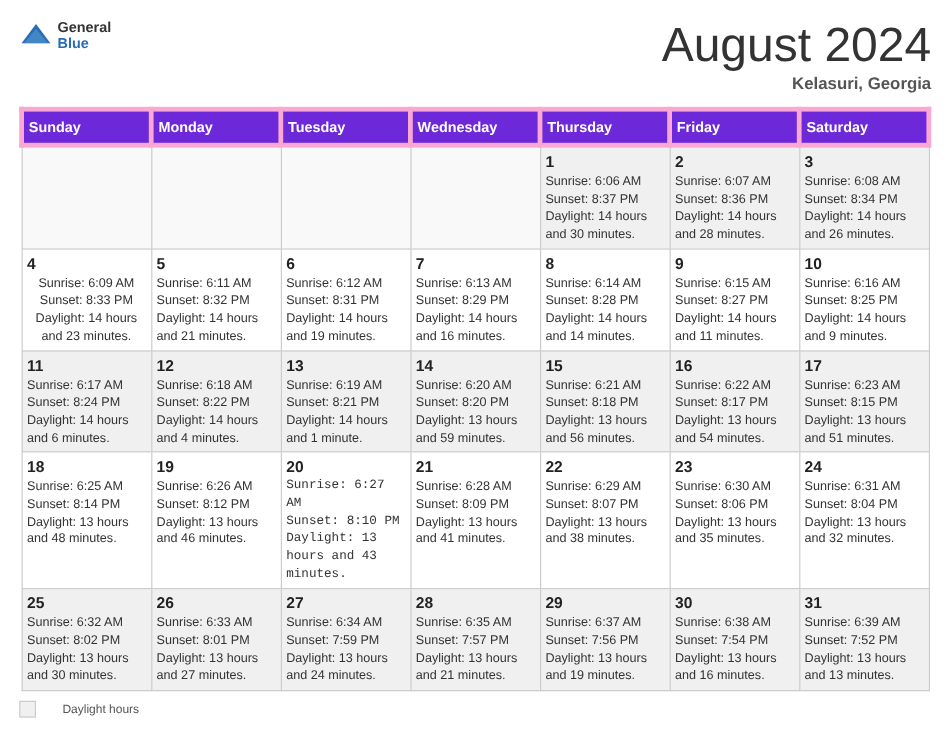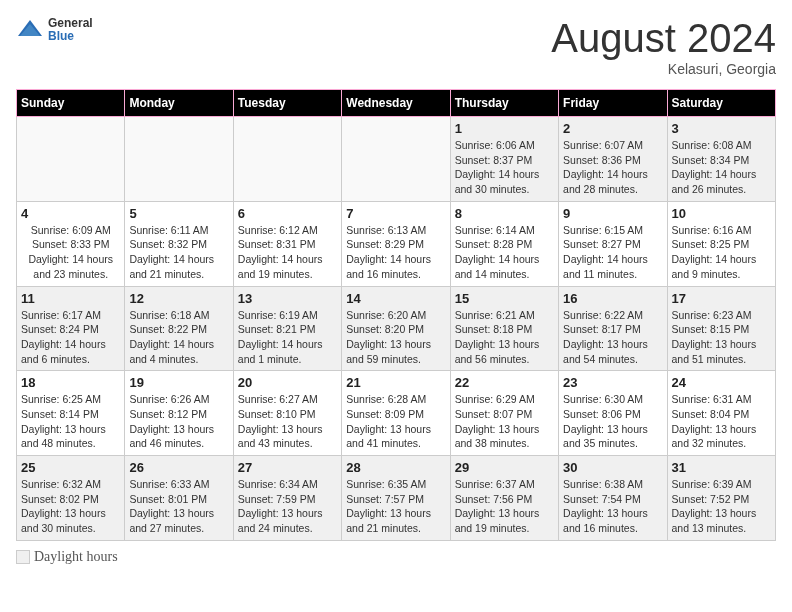--- a/index.html
+++ b/index.html
@@ -36,34 +36,35 @@
       text-align: right;
     }
     .month-year {
       font-size: 40px;
       font-weight: 300;
       color: #333;
     }
     .location {
       font-size: 14px;
       color: #555;
+      font-weight: bold;
     }
     .calendar {
       width: 100%;
       border-collapse: collapse;
       font-size: 11px;
     }
     .calendar th {
-      background: #000000;
+      background: #6d28d9;
       color: #fff;
       padding: 6px 4px;
       text-align: left;
       font-weight: bold;
       font-size: 12px;
-      border: 1px solid #f9a8d4;
+      border: 4px solid #f9a8d4;
     }
     .calendar td {
       border: 1px solid #ccc;
       vertical-align: top;
       padding: 4px;
       width: 108px;
       min-height: 80px;
       background: #fff;
     }
     .calendar td.empty {
@@ -78,26 +79,25 @@
       margin-bottom: 2px;
       color: #222;
     }
     .day-info {
       color: #333;
       font-size: 10.5px;
       line-height: 1.4;
     }
     .footer {
       margin-top: 8px;
-      font-size: 14px;
+      font-size: 10px;
       color: #555;
       display: flex;
       align-items: center;
-      gap: 4px;
-      font-family: Liberation Serif, serif;
+      gap: 22px;
     }
     .footer-box {
       width: 14px;
       height: 14px;
       background: #f0f0f0;
       border: 1px solid #ccc;
       display: inline-block;
     }
   </style>
 </head>
@@ -253,21 +253,21 @@
 Daylight: 13 hours and 48 minutes.</div>
         </td>
         <td>
           <div class="day-number">19</div>
           <div class="day-info" style="white-space: pre-line;">Sunrise: 6:26 AM
 Sunset: 8:12 PM
 Daylight: 13 hours and 46 minutes.</div>
         </td>
         <td>
           <div class="day-number">20</div>
-          <div class="day-info" style="white-space: pre-line;">Sunrise: 6:27 AM
+          <div class="day-info" style="white-space: pre-line; font-family: Liberation Mono, monospace;">Sunrise: 6:27 AM
 Sunset: 8:10 PM
 Daylight: 13 hours and 43 minutes.</div>
         </td>
         <td>
           <div class="day-number">21</div>
           <div class="day-info" style="white-space: pre-line;">Sunrise: 6:28 AM
 Sunset: 8:09 PM
 Daylight: 13 hours and 41 minutes.</div>
         </td>
         <td>

